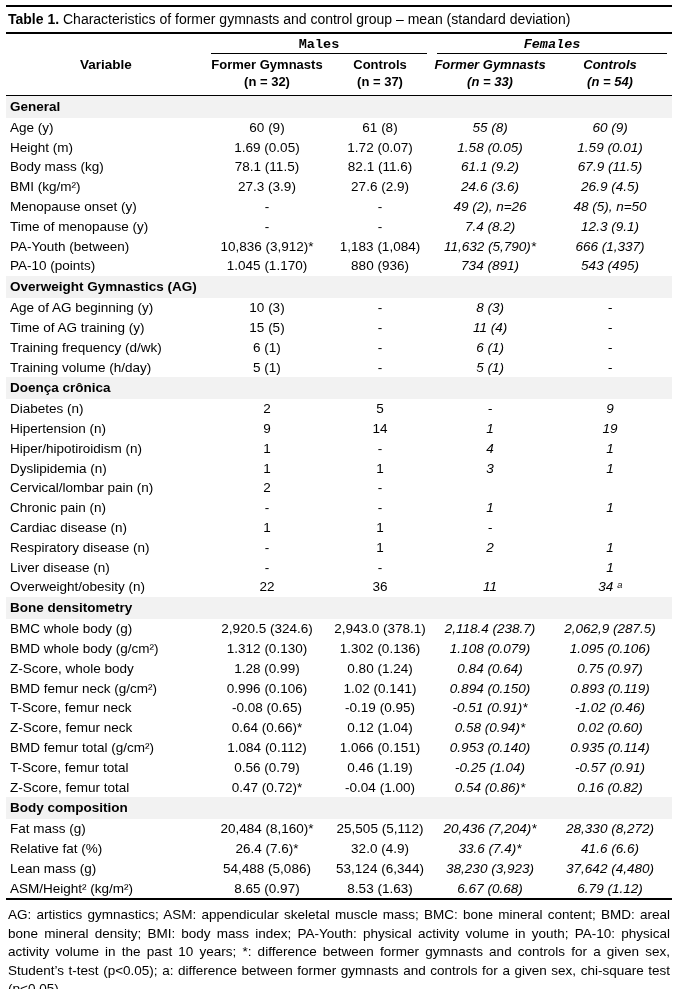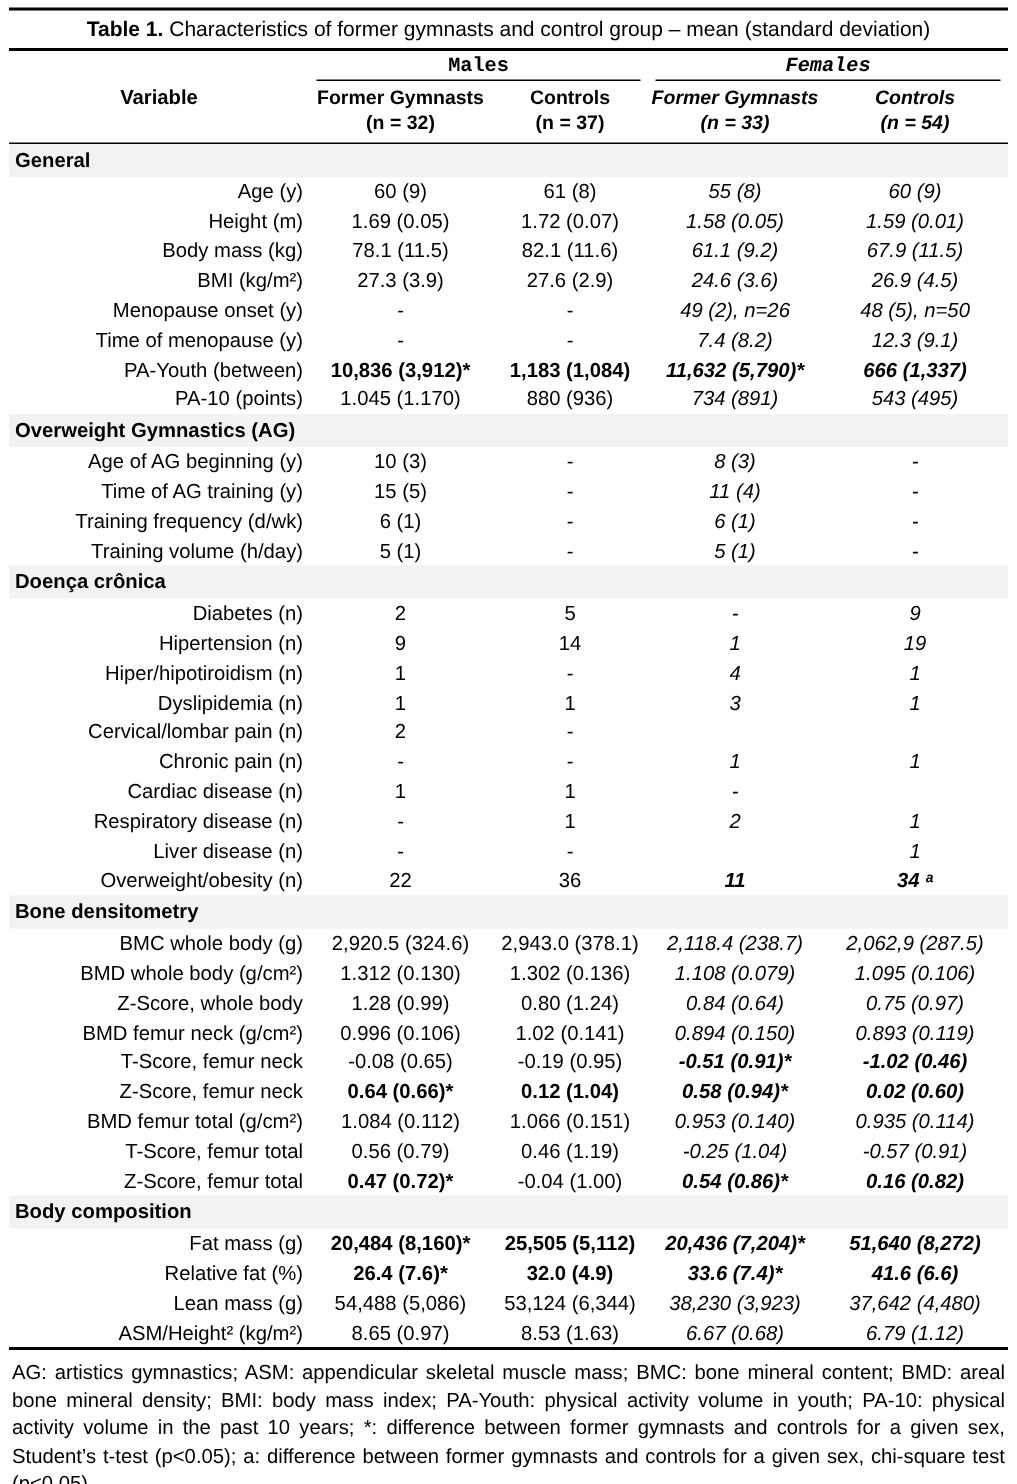--- a/index.html
+++ b/index.html
@@ -13,21 +13,20 @@
     width: 678px;
     min-height: 989px;
     padding: 5px 6px 8px 6px;
   }
   .title {
     font-size: 14px;
     line-height: 1.3;
     padding: 3px 2px 4px 2px;
     border-top: 2.5px solid #000;
     border-bottom: 2px solid #000;
-    text-align: center;
   }
   .title .label { font-weight: bold; }
 
   table {
     width: 666px;
     border-collapse: collapse;
     table-layout: fixed;
     font-size: 13.5px;
     border-bottom: 2.5px solid #000;
   }
@@ -61,24 +60,24 @@
   }
   tr.colhead-row th.female { font-style: italic; }
 
   tbody td { padding: 1px 4px; line-height: 1.32; }
   tr.section-row td {
     font-weight: bold;
     background: #f2f2f2;
     text-align: left;
     padding: 2px 4px;
   }
-  td.var-cell { text-align: right; padding-left: 4px; }
+  td.var-cell { text-align: left; padding-left: 4px; }
   td.val-cell { text-align: center; white-space: nowrap; overflow: hidden; }
   td.val-cell.female { font-style: italic; }
-  td.val-cell.emph { font-weight: bold; }
+  td.val-cell.emph { font-weight: normal; }
 
   .footnote {
     font-size: 13.5px;
     line-height: 1.36;
     text-align: justify;
     margin: 6px 2px 0 2px;
   }
 </style>
 </head>
 <body>
@@ -357,21 +356,21 @@
           <td class="val-cell female emph">0.16 (0.82)</td>
         </tr>
         <tr class="section-row">
           <td colspan="5">Body composition</td>
         </tr>
         <tr>
           <td class="var-cell">Fat mass (g)</td>
           <td class="val-cell emph">20,484 (8,160)*</td>
           <td class="val-cell emph">25,505 (5,112)</td>
           <td class="val-cell female emph">20,436 (7,204)*</td>
-          <td class="val-cell female emph">51,640 (8,272)</td>
+          <td class="val-cell female emph">28,330 (8,272)</td>
         </tr>
         <tr>
           <td class="var-cell">Relative fat (%)</td>
           <td class="val-cell emph">26.4 (7.6)*</td>
           <td class="val-cell emph">32.0 (4.9)</td>
           <td class="val-cell female emph">33.6 (7.4)*</td>
           <td class="val-cell female emph">41.6 (6.6)</td>
         </tr>
         <tr>
           <td class="var-cell">Lean mass (g)</td>

